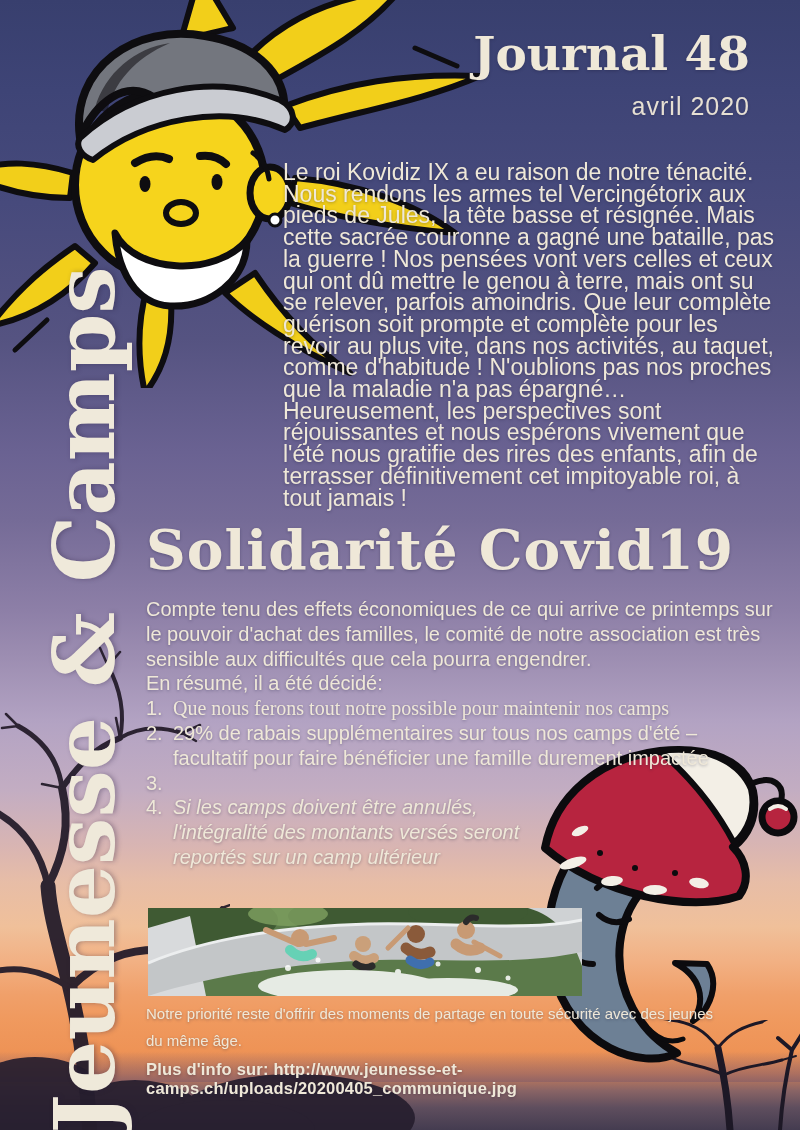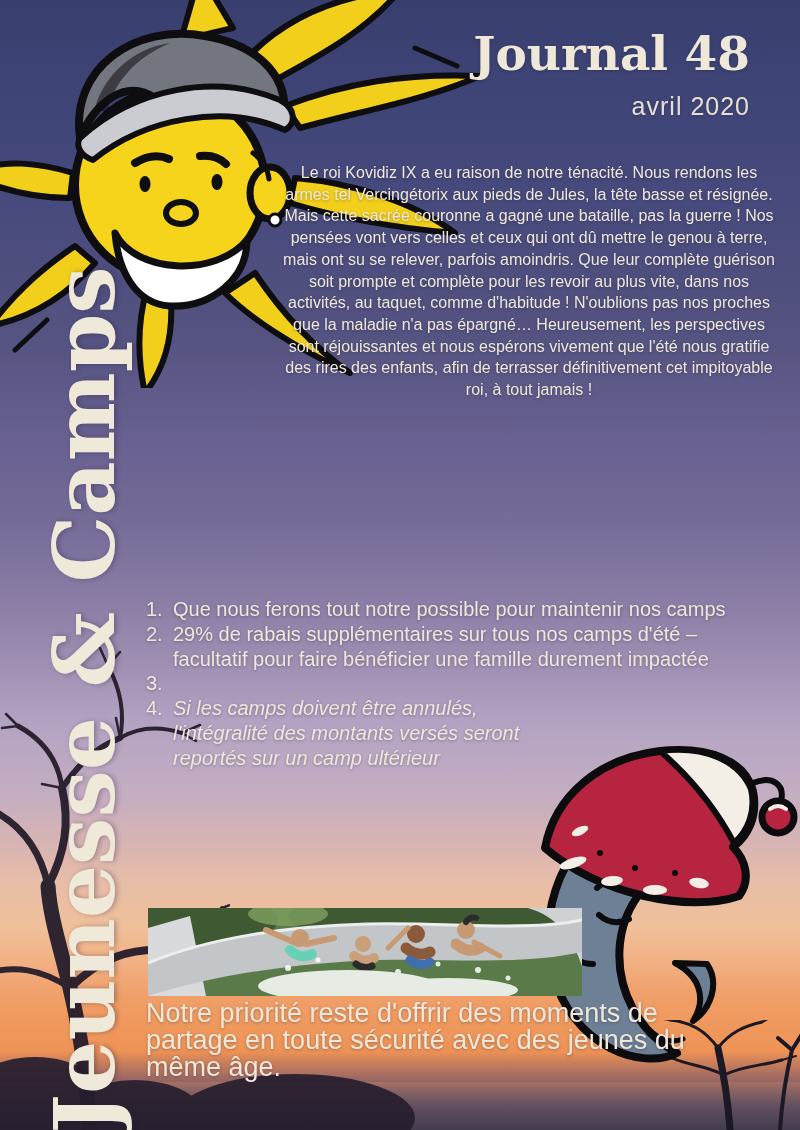--- a/index.html
+++ b/index.html
@@ -13,34 +13,34 @@
       #f0c09a 82%, #f2b184 85%, #f0a06a 88%, #f09a5f 90%,
       #ee9356 93%, #c67d5c 95%, #8a6465 96.5%, #5f4e5e 98%, #443c50 100%);
   }
   .txt{color:#efe8d8;text-shadow:0 1px 3px rgba(30,30,60,.35);}
   .serifhead{font-family:"DejaVu Serif","Liberation Serif",serif;font-weight:bold;}
 
   .journal-title{position:absolute;top:30px;right:50px;font-size:47px;line-height:1;z-index:5;}
   .journal-date{position:absolute;top:92px;right:50px;font-size:25px;letter-spacing:1px;z-index:5;opacity:.95;text-align:center;}
 
   .edito-head{position:absolute;top:118px;left:360px;font-size:35px;line-height:1;z-index:5;}
-  .edito-body{position:absolute;top:162px;left:283px;width:492px;font-size:16px;line-height:21.7px;text-align:center;z-index:5;}
+  .edito-body{position:absolute;top:162px;left:283px;width:492px;font-size:23px;line-height:21.7px;text-align:left;z-index:5;}
   .edito-sign{position:absolute;top:446px;left:283px;width:492px;font-size:16.5px;text-align:center;z-index:5;opacity:.85;font-weight:300;}
 
   .article-head{position:absolute;top:522px;left:146px;font-size:55px;line-height:1;z-index:5;letter-spacing:1px;}
   .body-col{position:absolute;top:597px;left:146px;width:632px;font-size:20px;line-height:24.8px;z-index:5;}
   .body-col p{margin:0;}
   .list{margin:0;}
   .list-item{display:flex;}
   .list-item .num{width:27px;flex:0 0 27px;}
   .list-item .it{flex:1;}
-  .w1{max-width:600px;} .w2{max-width:585px;} .w3{max-width:505px;} .w4{max-width:395px;font-style:italic;}
+  .w1{max-width:600px;font-family:Liberation Serif, serif;} .w2{max-width:585px;} .w3{max-width:505px;} .w4{max-width:395px;font-style:italic;}
 
   .photo{position:absolute;top:908px;left:148px;width:434px;height:88px;z-index:4;overflow:hidden;}
-  .priority{position:absolute;top:1000px;left:146px;width:580px;font-size:27px;line-height:27px;z-index:5;}
+  .priority{position:absolute;top:1000px;left:146px;width:580px;font-size:15px;line-height:27px;z-index:5;}
   .moreinfo{position:absolute;top:1060px;left:146px;font-size:16.5px;font-weight:600;z-index:5;letter-spacing:.2px;}
 
   .brand{
     position:absolute;top:700px;left:84px;z-index:6;white-space:nowrap;
     transform:translate(-50%,-50%) rotate(-90deg);
     font-family:"DejaVu Serif","Liberation Serif",serif;font-weight:bold;
     font-size:84px;color:#efe9da;text-shadow:0 2px 5px rgba(40,30,60,.35);
   }
 
   .sun{position:absolute;top:-12px;left:-15px;width:540px;height:400px;z-index:3;}
@@ -196,38 +196,42 @@
           <circle cx="360" cy="70" r="2.5"></circle>
       </g>
     </svg>
   </div>
 
   <div class="journal-title txt serifhead">Journal 48</div>
   <div class="journal-date txt">avril 2020</div>
 
   <div class="edito-body txt">Le roi Kovidiz IX a eu raison de notre ténacité. Nous rendons les armes tel Vercingétorix aux pieds de Jules, la tête basse et résignée. Mais cette sacrée couronne a gagné une bataille, pas la guerre ! Nos pensées vont vers celles et ceux qui ont dû mettre le genou à terre, mais ont su se relever, parfois amoindris. Que leur complète guérison soit prompte et complète pour les revoir au plus vite, dans nos activités, au taquet, comme d'habitude ! N'oublions pas nos proches que la maladie n'a pas épargné… Heureusement, les perspectives sont réjouissantes et nous espérons vivement que l'été nous gratifie des rires des enfants, afin de terrasser définitivement cet impitoyable roi, à tout jamais !</div>
 
+  <div class="article-head txt serifhead">Solidarité Covid19</div>
 
   <div class="body-col txt">
+    <p>Compte tenu des effets économiques de ce qui arrive ce printemps sur le pouvoir d'achat des familles, le comité de notre association est très sensible aux difficultés que cela pourra engendrer.</p>
+    <p>En résumé, il a été décidé:</p>
     <div class="list">
       <div class="list-item">
         <span class="num">1.</span>
         <span class="it w1">Que nous ferons tout notre possible pour maintenir nos camps</span>
       </div>
       <div class="list-item">
         <span class="num">2.</span>
         <span class="it w2">29% de rabais supplémentaires sur tous nos camps d'été – facultatif pour faire bénéficier une famille durement impactée</span>
       </div>
       <div class="list-item">
         <span class="num">3.</span>
       </div>
       <div class="list-item">
         <span class="num">4.</span>
         <span class="it w4">Si les camps doivent être annulés, l'intégralité des montants versés seront reportés sur un camp ultérieur</span>
       </div>
     </div>
   </div>
 
   <div class="priority txt">Notre priorité reste d'offrir des moments de partage en toute sécurité avec des jeunes du même âge.</div>
+  <div class="moreinfo txt">Plus d'info sur: http://www.jeunesse-et-camps.ch/uploads/20200405_communique.jpg</div>
 
   <div class="brand">Jeunesse &amp; Camps</div>
 
 </div>
 
 </body></html>

